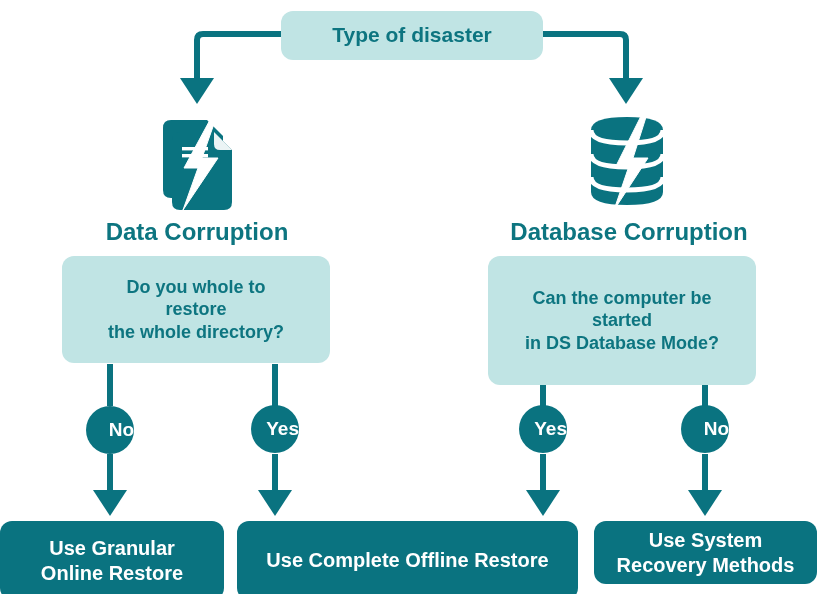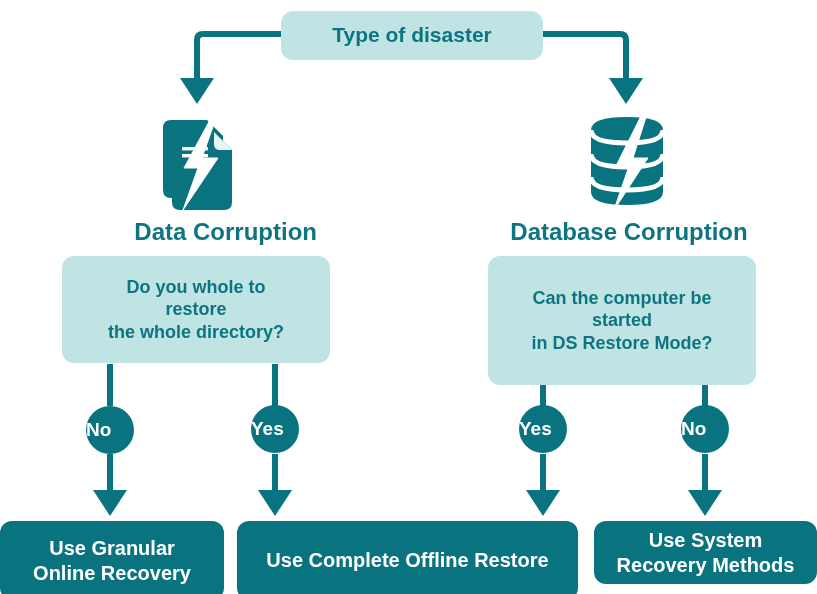--- a/index.html
+++ b/index.html
@@ -26,21 +26,21 @@
     position:absolute;color:#0d7580;font-weight:bold;font-size:24px;
     text-align:center;white-space:nowrap;
   }
   .icon-wrap{position:absolute;}
 
   .edge-svg{position:absolute;left:0;top:0;width:817px;height:594px;pointer-events:none;}
 
   .decision-chip{
     position:absolute;width:48px;height:48px;border-radius:50%;
     background:#0a7380;color:#ffffff;font-weight:bold;font-size:19px;
-    display:flex;align-items:center;justify-content:flex-start;
+    display:flex;align-items:center;justify-content:flex-end;
   }
   .top-title{font-size:21px;}
   .q-text{font-size:18px;}
   .r-text{font-size:20px;align-items:center;}
   .r-text-wide{font-size:20px;}
 </style>
 </head>
 <body>
 
 <div id="stage">
@@ -89,21 +89,21 @@
 
       <path d="M56 20 v12 q0 6 6 6 h12 z" fill="#ffffff" opacity="0.92"></path>
 
       <rect x="24" y="35" width="26" height="3.4" fill="#ffffff"></rect>
       <rect x="24" y="42" width="26" height="3.4" fill="#ffffff"></rect>
 
       <path d="M53 6 L26 56 L40 56 L25 98 L60 46 L44 46 L58 6 Z" fill="#ffffff" stroke="#ffffff" stroke-width="1"></path>
     </svg>
   </div>
 
-  <div class="branch-title" style="left:77px;top:210px;width:240px;text-align:right;">
+  <div class="branch-title" style="left:77px;top:210px;width:240px;">
     <span>Data Corruption</span>
   </div>
 
   <div class="icon-wrap" style="left:583px;top:104px;width:88px;height:100px;">
     <svg width="88" height="100" viewBox="0 0 88 100">
       <path d="M8 18 q0-13 36-13 q36 0 36 13 v62 q0 13-36 13 q-36 0-36-13 z" fill="#0a7380"></path>
       <g fill="none" stroke="#ffffff" stroke-width="5">
         <path d="M8 18 q0 13 36 13 q36 0 36-13"></path>
         <path d="M8 42 q0 13 36 13 q36 0 36-13"></path>
         <path d="M8 65 q0 13 36 13 q36 0 36-13"></path>
@@ -121,41 +121,41 @@
       <span>Do you whole to</span><br>
       <span>restore</span><br>
       <span>the whole directory?</span>
     </span>
   </div>
 
   <div class="node-light q-text" style="left:488px;top:248px;width:268px;height:129px;">
     <span>
       <span>Can the computer be</span><br>
       <span>started</span><br>
-      <span>in DS Restore Mode?</span>
+      <span>in DS Database Mode?</span>
     </span>
   </div>
 
   <div class="decision-chip" style="left:86px;top:398px;">
     <span>No</span>
   </div>
   <div class="decision-chip" style="left:251px;top:397px;">
     <span>Yes</span>
   </div>
   <div class="decision-chip" style="left:519px;top:397px;">
     <span>Yes</span>
   </div>
   <div class="decision-chip" style="left:681px;top:397px;">
     <span>No</span>
   </div>
 
   <div class="node-dark r-text" style="left:0px;top:513px;width:224px;height:79px;">
     <span>
       <span>Use Granular</span><br>
-      <span>Online Recovery</span>
+      <span>Online Restore</span>
     </span>
   </div>
 
   <div class="node-dark r-text-wide" style="left:237px;top:513px;width:341px;height:79px;">
     <span>Use Complete Offline Restore</span>
   </div>
 
   <div class="node-dark r-text" style="left:594px;top:513px;width:223px;height:63px;">
     <span>
       <span>Use System</span><br>

